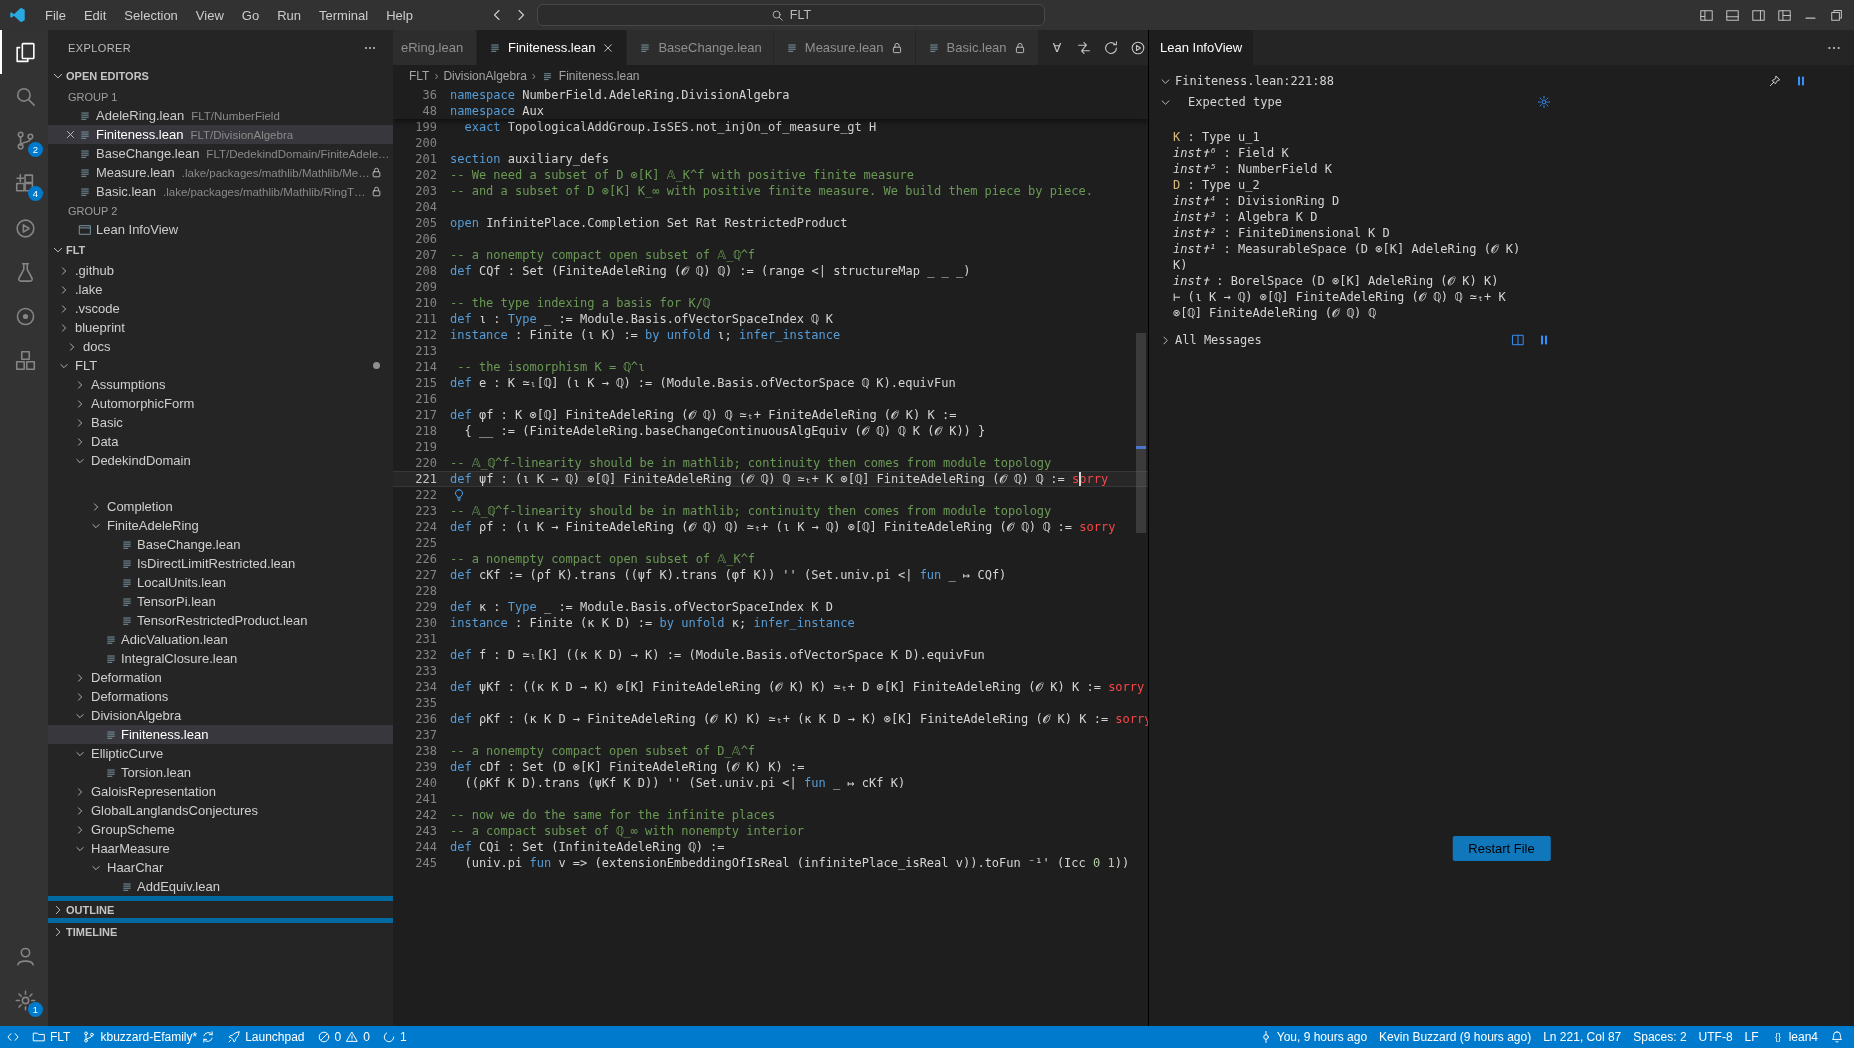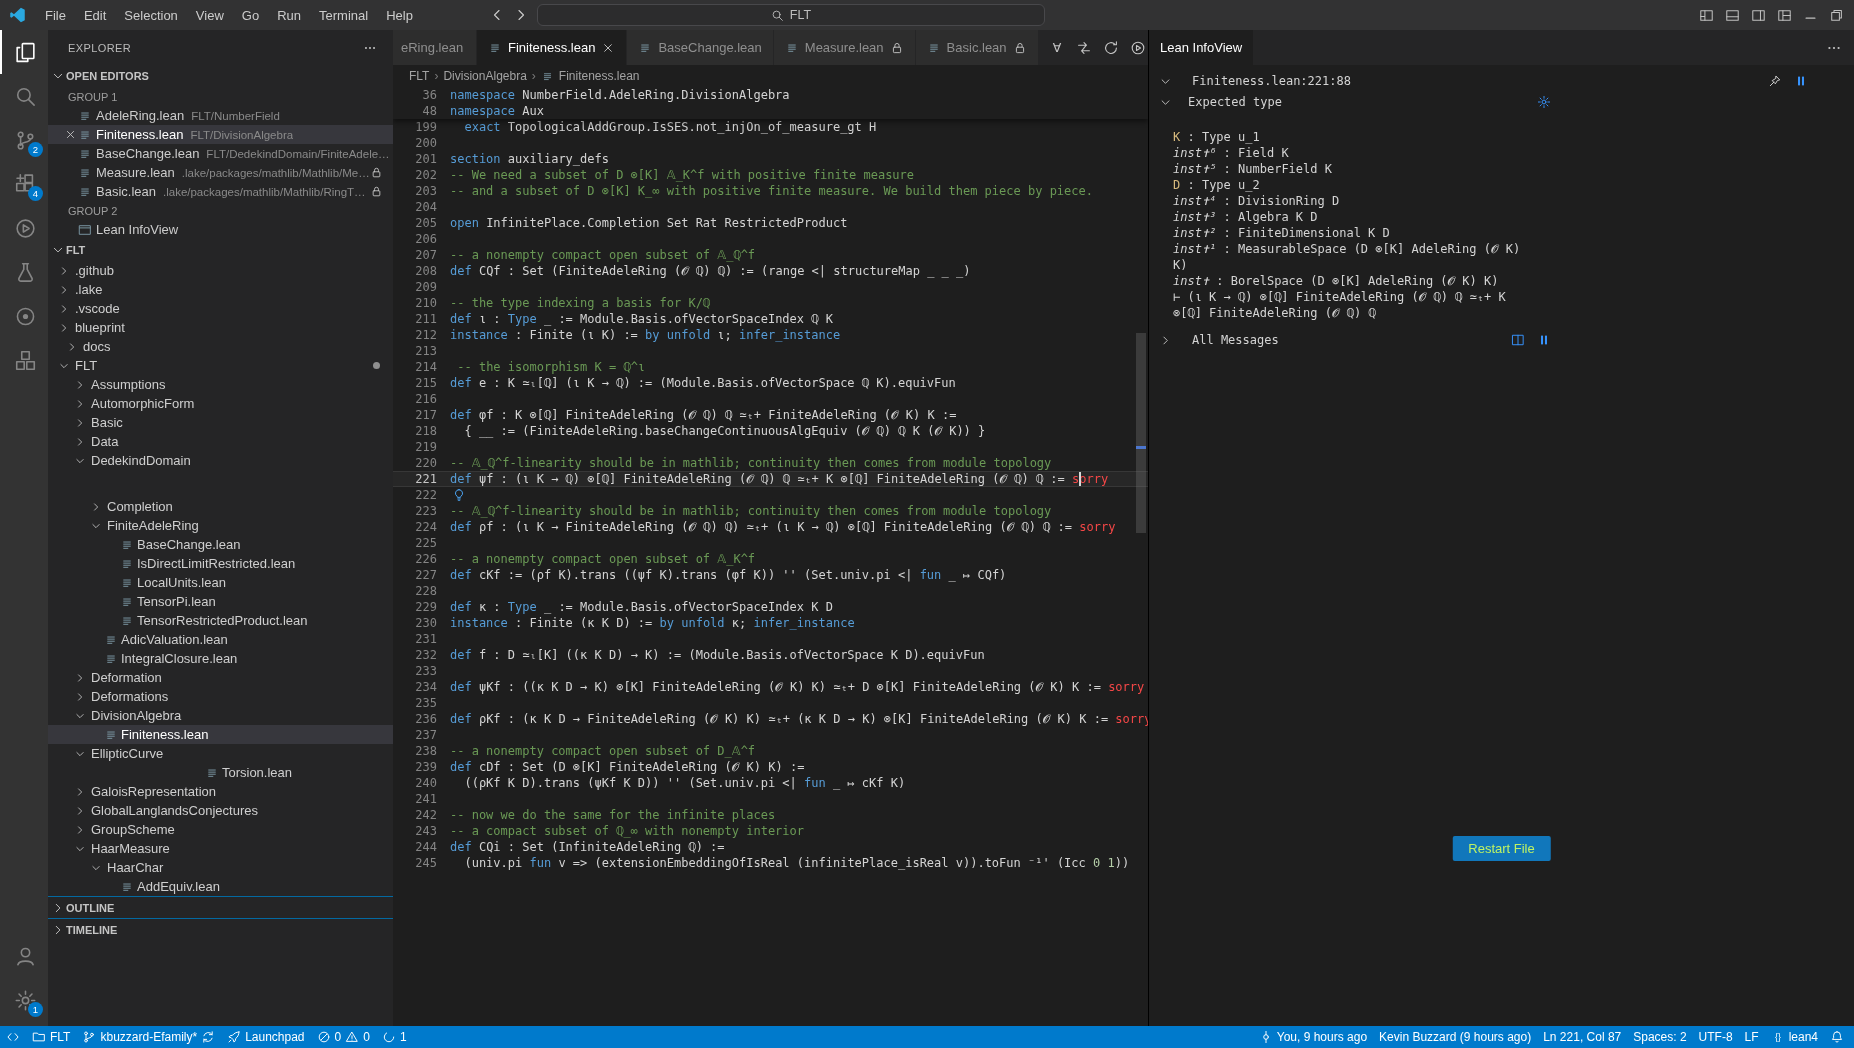--- a/index.html
+++ b/index.html
@@ -34,21 +34,21 @@
   .ab-item.active{color:#ffffff;border-left-color:#ffffff}
   .badge{position:absolute;right:5px;bottom:5px;min-width:15px;height:15px;padding:0 3px;background:#007acc;color:#fff;
     border-radius:9px;font-size:9.5px;display:flex;align-items:center;justify-content:center;font-family:"Liberation Sans",sans-serif}
 
   
   .sidebar{width:345px;background:#252526;flex:none;display:flex;flex-direction:column;font-size:13px;overflow:hidden}
   .sidebar-title{height:35px;display:flex;align-items:center;padding:0 16px 0 20px;font-size:11px;letter-spacing:.4px;color:#bbbbbb;flex:none}
   .st-more{margin-left:auto;width:14px;height:14px;color:#cccccc}
   .sec-header{height:22px;display:flex;align-items:center;gap:1px;padding-left:3px;font-size:11px;font-weight:700;color:#c5c5c5;flex:none}
   .sec-header .twisty{width:14px;height:14px;color:#c5c5c5}
-  .sec-header.bordered{border-top:1px solid #0369a1}
+  .sec-header.bordered{border-top:5px solid #0369a1}
   .oe-group{height:19px;display:flex;align-items:center;padding-left:20px;font-size:11px;color:#9d9d9d}
   .oe-row{height:19px;display:flex;align-items:center;padding-left:14px;white-space:nowrap;overflow:hidden;position:relative}
   .oe-row.active{background:#37373d}
   .oe-slot{width:16px;height:16px;flex:none;display:inline-flex;align-items:center;justify-content:center;color:#c5c5c5}
   .oe-slot .ic,.oe-slot svg{width:13px;height:13px}
   .fileic{width:14px;height:14px;color:#7b97a3}
   .oe-name{margin-left:4px;color:#cccccc}
   .oe-row.active .oe-name{color:#ffffff}
   .oe-detail{margin-left:7px;font-size:11.5px;color:#8a8a8a;overflow:hidden;text-overflow:ellipsis;min-width:0}
   .oe-lock{margin-left:auto;margin-right:10px;width:13px;height:13px;color:#c5c5c5;flex:none}
@@ -86,35 +86,35 @@
   .bulb{position:absolute;left:59px;top:1px;width:14px;height:14px;color:#4daafc}
   .osb{position:absolute;top:0;right:0;width:14px;height:100%}
   .osb-thumb{position:absolute;right:2px;top:246px;width:10px;height:200px;background:rgba(121,121,121,.32)}
   .osb-cursor{position:absolute;right:2px;top:359px;width:10px;height:3px;background:rgba(83,139,255,.75)}
 
   
   .infoview{flex:1;background:#1e1e1e;border-left:1px solid #000;display:flex;flex-direction:column;position:relative;min-width:0}
   .iv-tab{border-right:1px solid #252526}
   .iv-more{margin-left:auto;margin-right:12px;width:16px;height:16px;color:#c5c5c5;align-self:center}
   .iv-body{flex:1;padding:7px 10px;font-family:"DejaVu Sans Mono","Liberation Mono",monospace;font-size:12px;line-height:16px;color:#d4d4d4;overflow:hidden}
-  .iv-header{display:flex;align-items:center;gap:20px;height:18px;margin-bottom:3px}
+  .iv-header{display:flex;align-items:center;gap:3px;height:18px;margin-bottom:3px}
   .iv-header .twisty,.iv-sec-h .twisty{width:13px;height:13px;color:#cccccc}
   .iv-hicons{margin-left:auto;display:flex;gap:12px;padding-right:36px}
   .iv-hicons .ic{width:14px;height:14px}
   .blue{color:#3794ff}
   .iv-sec{margin-top:2px}
   .iv-sec-h{display:flex;align-items:center;gap:16px;height:18px;width:392px}
   .gearright{margin-left:auto;width:14px;height:14px}
   .iv-goal{margin-left:14px;margin-top:18px;width:364px;overflow-wrap:break-word}
   .hyp{min-height:16px}
   .hyp-name{color:#d7ba7d}
   .hyp-name.inst{color:#d4d4d4;font-style:italic}
   .allmsg{width:392px;margin-top:10px}
   .allmsg .iv-hicons{padding-right:0}
-  .restart{position:absolute;top:806px;left:50%;transform:translateX(-50%);background:#1177bb;color:#bef264;border:none;
+  .restart{position:absolute;top:806px;left:50%;transform:translateX(-50%);background:#1177bb;color:#000000;border:none;
     font-family:"Liberation Sans",sans-serif;font-size:13px;padding:5px 16px;border-radius:2px;cursor:pointer}
 
   
   .statusbar{height:22px;background:#007acc;display:flex;align-items:center;color:#ffffff;font-size:12px;flex:none;padding-right:4px}
   .sb-left,.sb-right{display:flex;align-items:center;height:100%}
   .sb-right{margin-left:auto}
   .sb-item{display:flex;align-items:center;gap:4px;padding:0 6px;height:100%}
   .sb-item .ic{width:14px;height:14px}
 </style>
 </head>
@@ -594,21 +594,21 @@
             <span class="tree-label">Finiteness.lean</span>
           </div>
           <div class="tree-row" style="padding-left: 24px;">
             <span class="ic twisty">
               <svg viewBox="0 0 16 16" fill="none" stroke="currentColor" stroke-width="1.1" stroke-linecap="round" stroke-linejoin="round">
                 <path d="m3.8 6 4.2 4.2L12.2 6"></path>
               </svg>
             </span>
             <span class="tree-label">EllipticCurve</span>
           </div>
-          <div class="tree-row" style="padding-left: 56px; justify-content: center;">
+          <div class="tree-row" style="padding-left: 56px;">
             <span class="ic fileic">
               <svg viewBox="0 0 16 16" fill="none" stroke="currentColor" stroke-width="1.1" stroke-linecap="round" stroke-linejoin="round">
                 <path d="M4.2 4.6h7.6M4.2 7h7.6M4.2 9.4h7.6M4.2 11.8h4.8"></path>
               </svg>
             </span>
             <span class="tree-label">Torsion.lean</span>
           </div>
           <div class="tree-row" style="padding-left: 24px;">
             <span class="ic twisty">
               <svg viewBox="0 0 16 16" fill="none" stroke="currentColor" stroke-width="1.1" stroke-linecap="round" stroke-linejoin="round">

